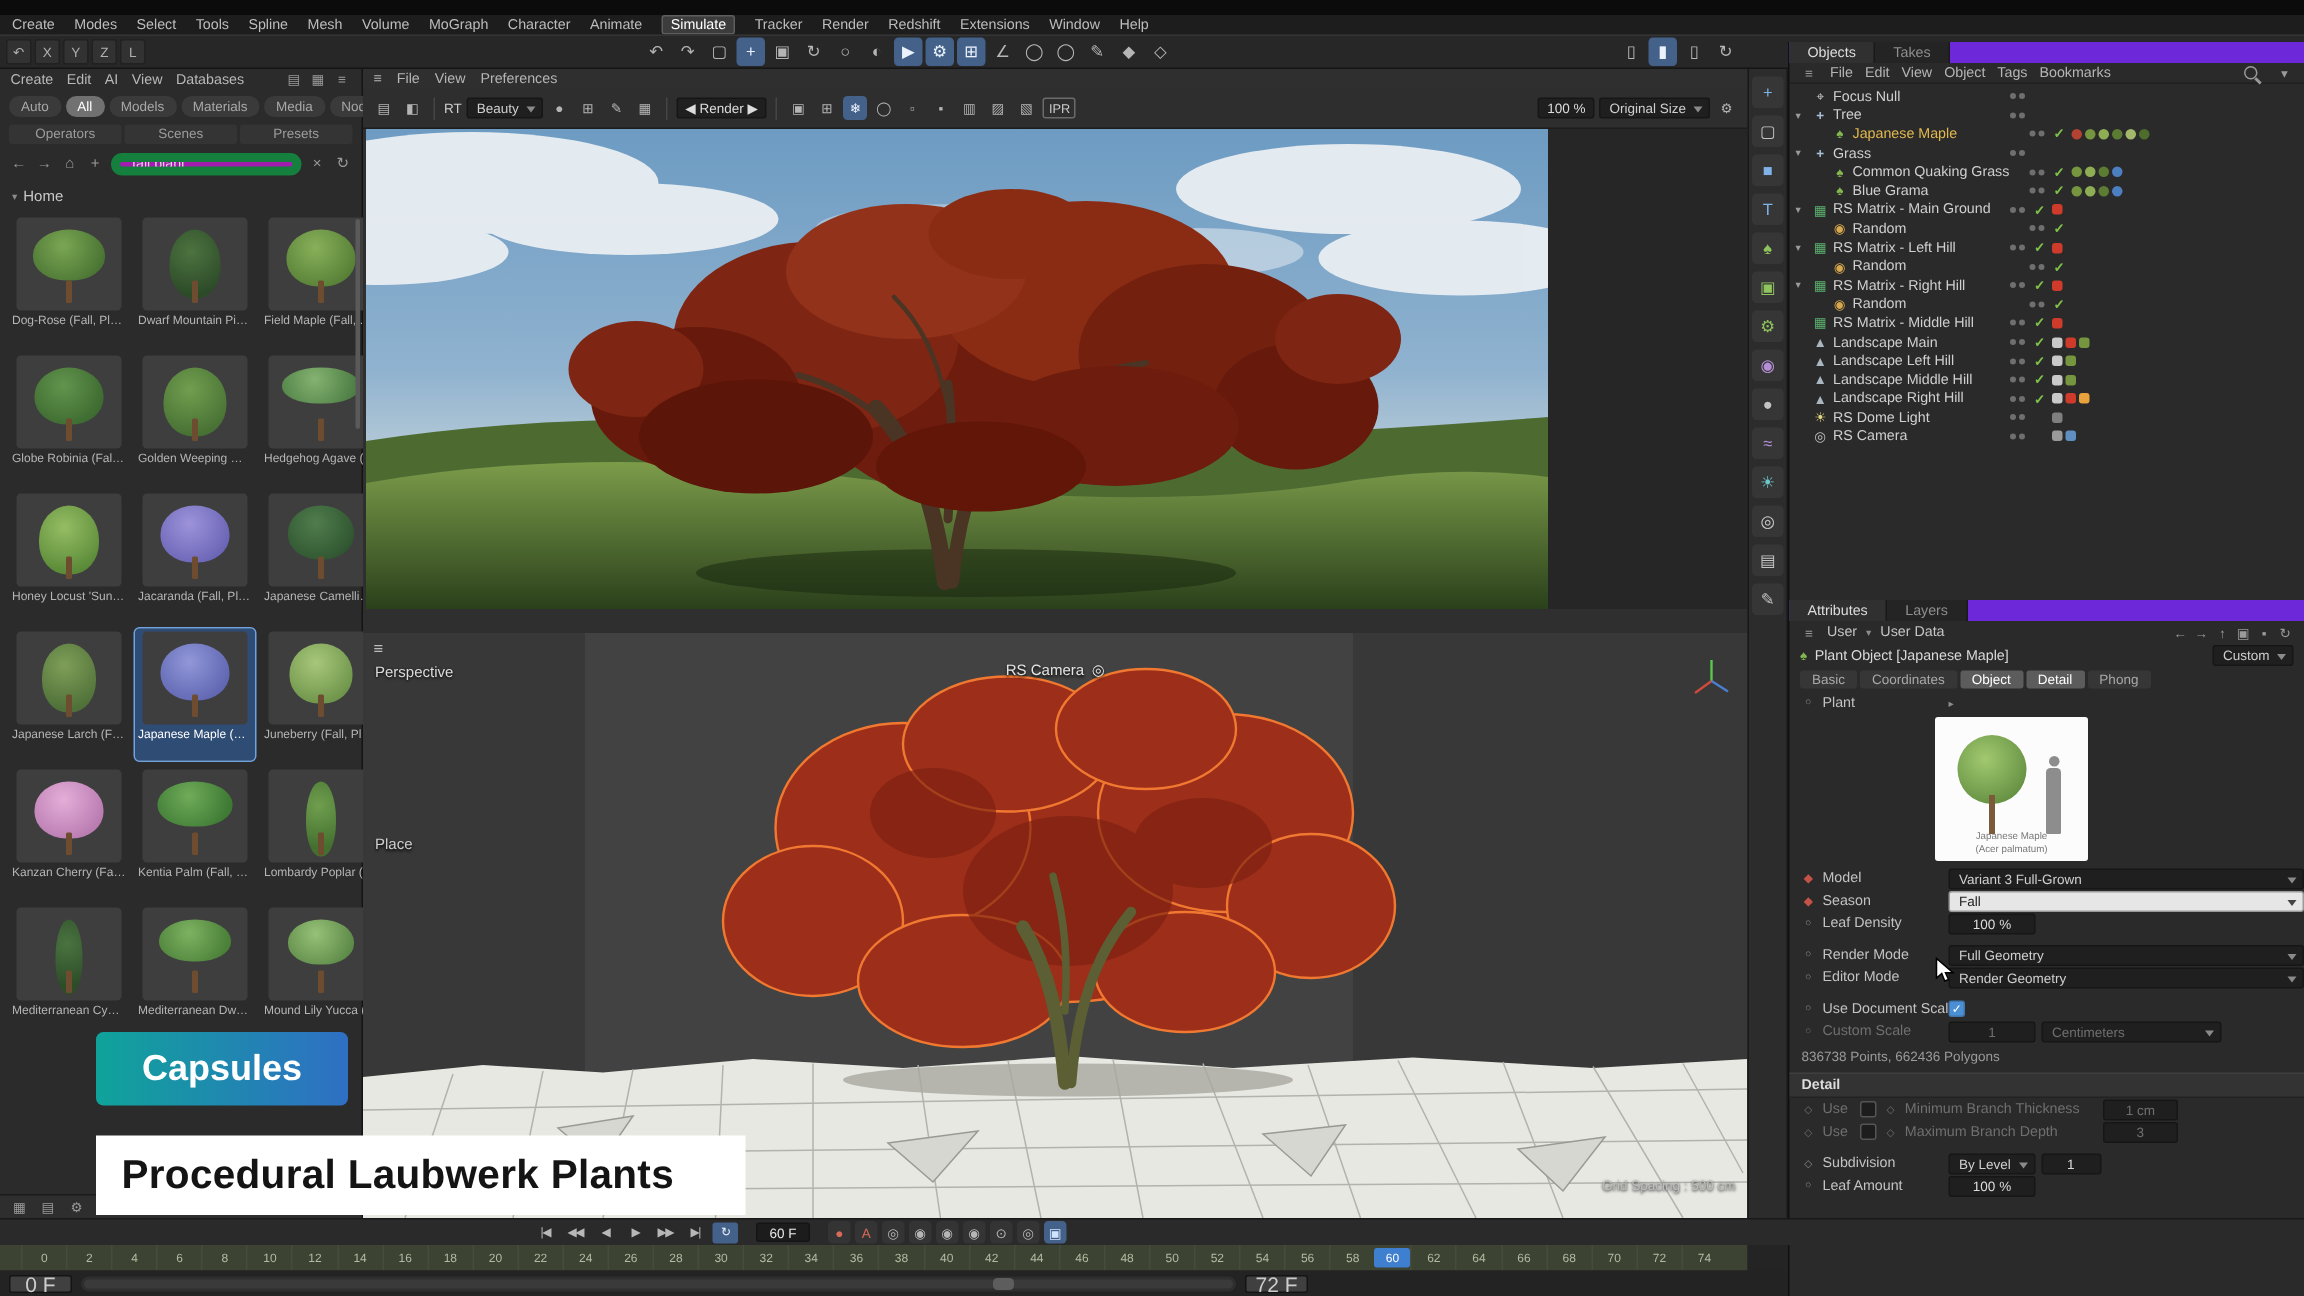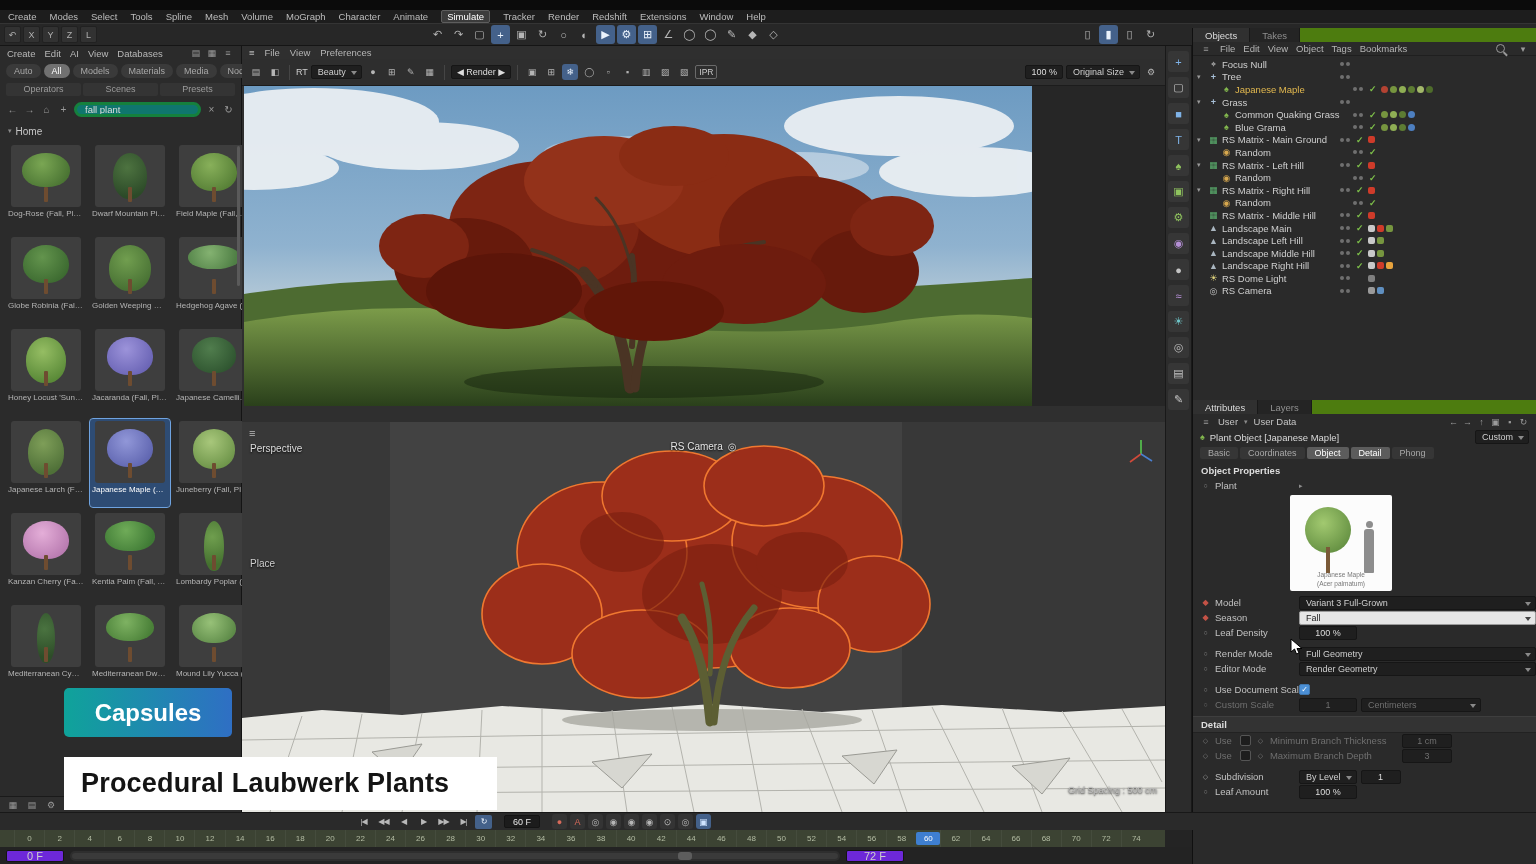--- a/index.html
+++ b/index.html
@@ -26,21 +26,21 @@
 .ap-menus{height:14px;display:flex;align-items:center;gap:9px;padding:0 7px;font-size:9.5px;color:#b8b8b8}
 .spacer{flex:1}
 .hic{color:#9a9a9a;font-size:9px;width:12px;text-align:center}
 .ap-tabs{display:flex;gap:3px;padding:4px 6px}
 .ap-tab{padding:2px 8px;border-radius:8px;background:#3a3a3a;color:#a8a8a8;font-size:9px}
 .ap-tab.active{background:#717171;color:#fff}
 .ap-cats{display:flex;gap:2px;padding:0 6px;height:15px;align-items:center}
 .ap-cat{flex:1;text-align:center;background:#343434;color:#9c9c9c;font-size:9px;height:13px;line-height:13px;border-radius:2px}
 .ap-nav{display:flex;align-items:center;gap:4px;padding:4px 6px;height:24px}
 .nbtn{color:#9a9a9a;font-size:10px;width:13px;text-align:center}
-.search{flex:1;height:15px;background:#0f766e;border:3px solid #15803d;border-radius:8px;color:#ddd;font-size:9.5px;padding:0 8px;outline:none;font-family:inherit;min-width:0}
+.search{flex:1;height:15px;background:#a21caf;border:6px solid #15803d;border-radius:8px;color:#ddd;font-size:9.5px;padding:0 8px;outline:none;font-family:inherit;min-width:0}
 .ap-section{display:flex;align-items:center;gap:4px;padding:4px 8px;color:#c8c8c8;font-size:10px;height:20px}
 .chev{font-size:7px;color:#8c8c8c}
 .ap-grid{display:grid;grid-template-columns:repeat(3,1fr);gap:4px;padding:2px 6px;grid-auto-rows:88px}
 .cell{border-radius:3px;padding:2px;display:flex;flex-direction:column;align-items:center}
 .cell.selected{background:#2e4c74;outline:1px solid #6fa3e0}
 .thumb{width:70px;height:62px;background:#3e3e3e;border-radius:3px;position:relative;overflow:hidden}
 .thumb::before{content:"";position:absolute;left:50%;top:8px;transform:translateX(-50%);width:var(--w,46px);height:var(--h,38px);border-radius:50% 50% 46% 46%;background:radial-gradient(circle at 42% 32%,var(--c2,#7da053),var(--c1,#4a7433) 78%)}
 .thumb::after{content:"";position:absolute;left:50%;bottom:5px;transform:translateX(-50%);width:4px;height:15px;background:#6e4c30;border-radius:1px}
 .alabel{margin-top:2px;font-size:8px;color:#b5b5b5;max-width:76px;white-space:nowrap;overflow:hidden;text-overflow:ellipsis}
 .cell.selected .alabel{color:#fff}
@@ -93,21 +93,21 @@
 .grid-label{position:absolute;right:8px;bottom:17px;color:#bdbdbd;font-size:9px;text-shadow:0 1px 2px #000}
 .axis{position:absolute;right:10px;top:16px;width:28px;height:28px}
 
 
 #strip{left:1165px;top:46px;width:27px;height:766px;background:#2c2c2c;border-left:1px solid #191919;border-right:1px solid #191919;display:flex;flex-direction:column;align-items:center;padding-top:5px;gap:5px}
 .sic{width:21px;height:21px;display:flex;align-items:center;justify-content:center;border-radius:3px;font-size:11px;background:#363636}
 .c-blue{color:#7fb3e8}.c-green{color:#8fc35e}.c-purple{color:#b58fd6}.c-teal{color:#6fc6c9}.c-gray{color:#c4c4c4}.c-red{color:#d86a5a}
 
 
 #right{left:1192px;top:28px;width:344px;height:836px;background:#2a2a2a;border-left:1px solid #101010}
-.rtabs{display:flex;height:14px;background:#4d7c0f}
+.rtabs{display:flex;height:14px;background:#6d28d9}
 .rtab{padding:0 12px;font-size:9.5px;color:#8f8f8f;display:flex;align-items:center;background:#242424;border-right:1px solid #191919}
 .rtab.active{background:#303030;color:#ddd}
 .om-menus{display:flex;gap:8px;align-items:center;height:14px;padding:0 7px;font-size:9.5px;color:#b5b5b5;border-bottom:1px solid #1f1f1f}
 .sicon{width:9px;height:9px;border:1.5px solid #999;border-radius:50%;position:relative;margin-right:4px}
 .sicon::after{content:"";position:absolute;width:5px;height:1.5px;background:#999;transform:rotate(45deg);left:6px;top:8px}
 .om-rows{padding-top:2px}
 .om-row{display:flex;align-items:center;height:12.6px;padding-left:4px;font-size:9.5px;color:#cfcfcf;white-space:nowrap}
 .om-ind{width:0;flex:0 0 auto}
 .om-ind.indent-1{width:13px}
 .om-arrow{width:10px;font-size:7px;color:#9a9a9a;visibility:hidden;flex:0 0 auto}
@@ -171,21 +171,21 @@
 .tbtn.active{background:#44618a;color:#eaf2fc}
 .framefld{width:36px;height:13px;background:#1c1c1c;border:1px solid #141414;border-radius:2px;color:#e8e8e8;font-size:9px;display:flex;align-items:center;justify-content:center;margin:0 8px}
 .rbtn{width:15px;height:15px;border-radius:3px;display:flex;align-items:center;justify-content:center;font-size:9px;background:#343434;color:#b5b5b5}
 .rbtn.c-red{color:#d86a5a}
 .rbtn.c-blue{background:#44618a;color:#cfe4ff}
 #ruler{left:0;top:830px;width:1165px;height:17px;background:#3c4333;display:flex;align-items:center;padding:0 14px}
 .rnum{flex:1;display:flex;align-items:center;justify-content:center;font-size:8px;color:#b2bba2;border-left:1px solid rgba(255,255,255,.05);height:100%}
 .rnum.current{background:#3e7fd0;color:#fff;border-radius:2px;flex:0 0 24px;border-left:none;height:13px}
 #rulerfill{left:1165px;top:830px;width:27px;height:17px;background:#242424}
 #range{left:0;top:847px;width:1165px;height:17px;background:#232323;display:flex;align-items:center;gap:6px;padding:0 6px}
-.range-fld{width:58px;height:12px;background:#6d28d9;border:1px solid #141414;color:#ccc;font-size:11px;display:flex;align-items:center;justify-content:center;border-radius:2px}
+.range-fld{width:42px;height:12px;background:#404040;border:1px solid #141414;color:#ccc;font-size:14px;display:flex;align-items:center;justify-content:center;border-radius:2px}
 .groove{width:770px;height:10px;background:#2e2e2e;border-radius:5px;position:relative}
 .gbar{position:absolute;left:2px;right:2px;top:2px;height:6px;background:#3a3a3a;border-radius:3px}
 .ghandle{position:absolute;left:79%;top:1px;width:14px;height:8px;background:#5d5d5d;border-radius:3px}
 #rangefill{left:1165px;top:847px;width:27px;height:17px;background:#232323}
 
 
 #badge{left:64px;top:688px;width:168px;height:49px;background:linear-gradient(90deg,#0fa39a,#2f6fc4);border-radius:5px;display:flex;align-items:center;justify-content:center;font-size:24px;font-weight:bold;color:#fff;z-index:40}
 #titlecard{left:64px;top:757px;width:433px;height:53px;background:#fff;display:flex;align-items:center;padding-left:17px;font-size:27px;font-weight:800;color:#141414;z-index:40;letter-spacing:.2px}
 #cursor{left:1290px;top:638px;width:14px;height:18px;z-index:50}
 </style>
@@ -846,21 +846,20 @@
           </span>
       </div>
       <div class="sec-tabs">
 
       <span class="stab">Basic</span>
           <span class="stab">Coordinates</span>
           <span class="stab active">Object</span>
           <span class="stab active">Detail</span>
           <span class="stab">Phong</span>
         </div>
-      <div class="ahdr">Object Properties</div>
       <div class="arow">
         <span class="bullet">○</span>
         <span class="albl">Plant</span>
         <span class="chev">▸</span>
       </div>
       <div class="preview">
         <span class="ptree"></span>
         <span class="ptrunk"></span>
         <span class="pman"></span>
         <span class="pcap">
@@ -909,20 +908,21 @@
           </span>
       </div>
       <div class="arow dim">
         <span class="bullet">○</span>
         <span class="albl">Custom Scale</span>
         <span class="fld w58">1</span>
         <span class="dd w120">
             <span>Centimeters</span>
           </span>
       </div>
+      <div class="stats">836738 Points, 662436 Polygons</div>
       <div class="dethdr">Detail</div>
       <div class="arow dim">
         <span class="bullet">◇</span>
         <span class="albl auto">Use</span>
         <span class="cb off">
             <i>✓</i>
           </span>
         <span class="bullet">◇</span>
         <span class="albl" style="width:128px">Minimum Branch Thickness</span>
         <span class="fld w50">1 cm</span>

